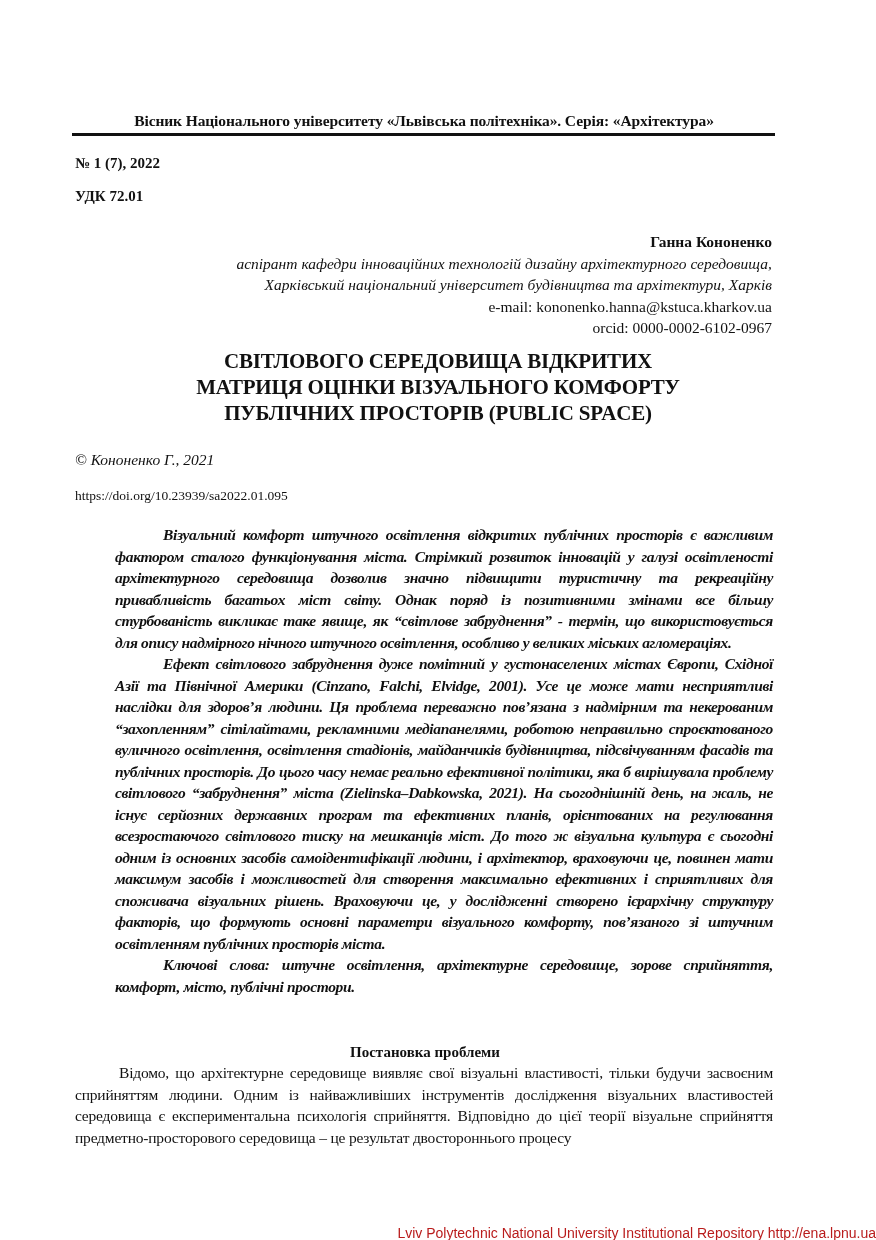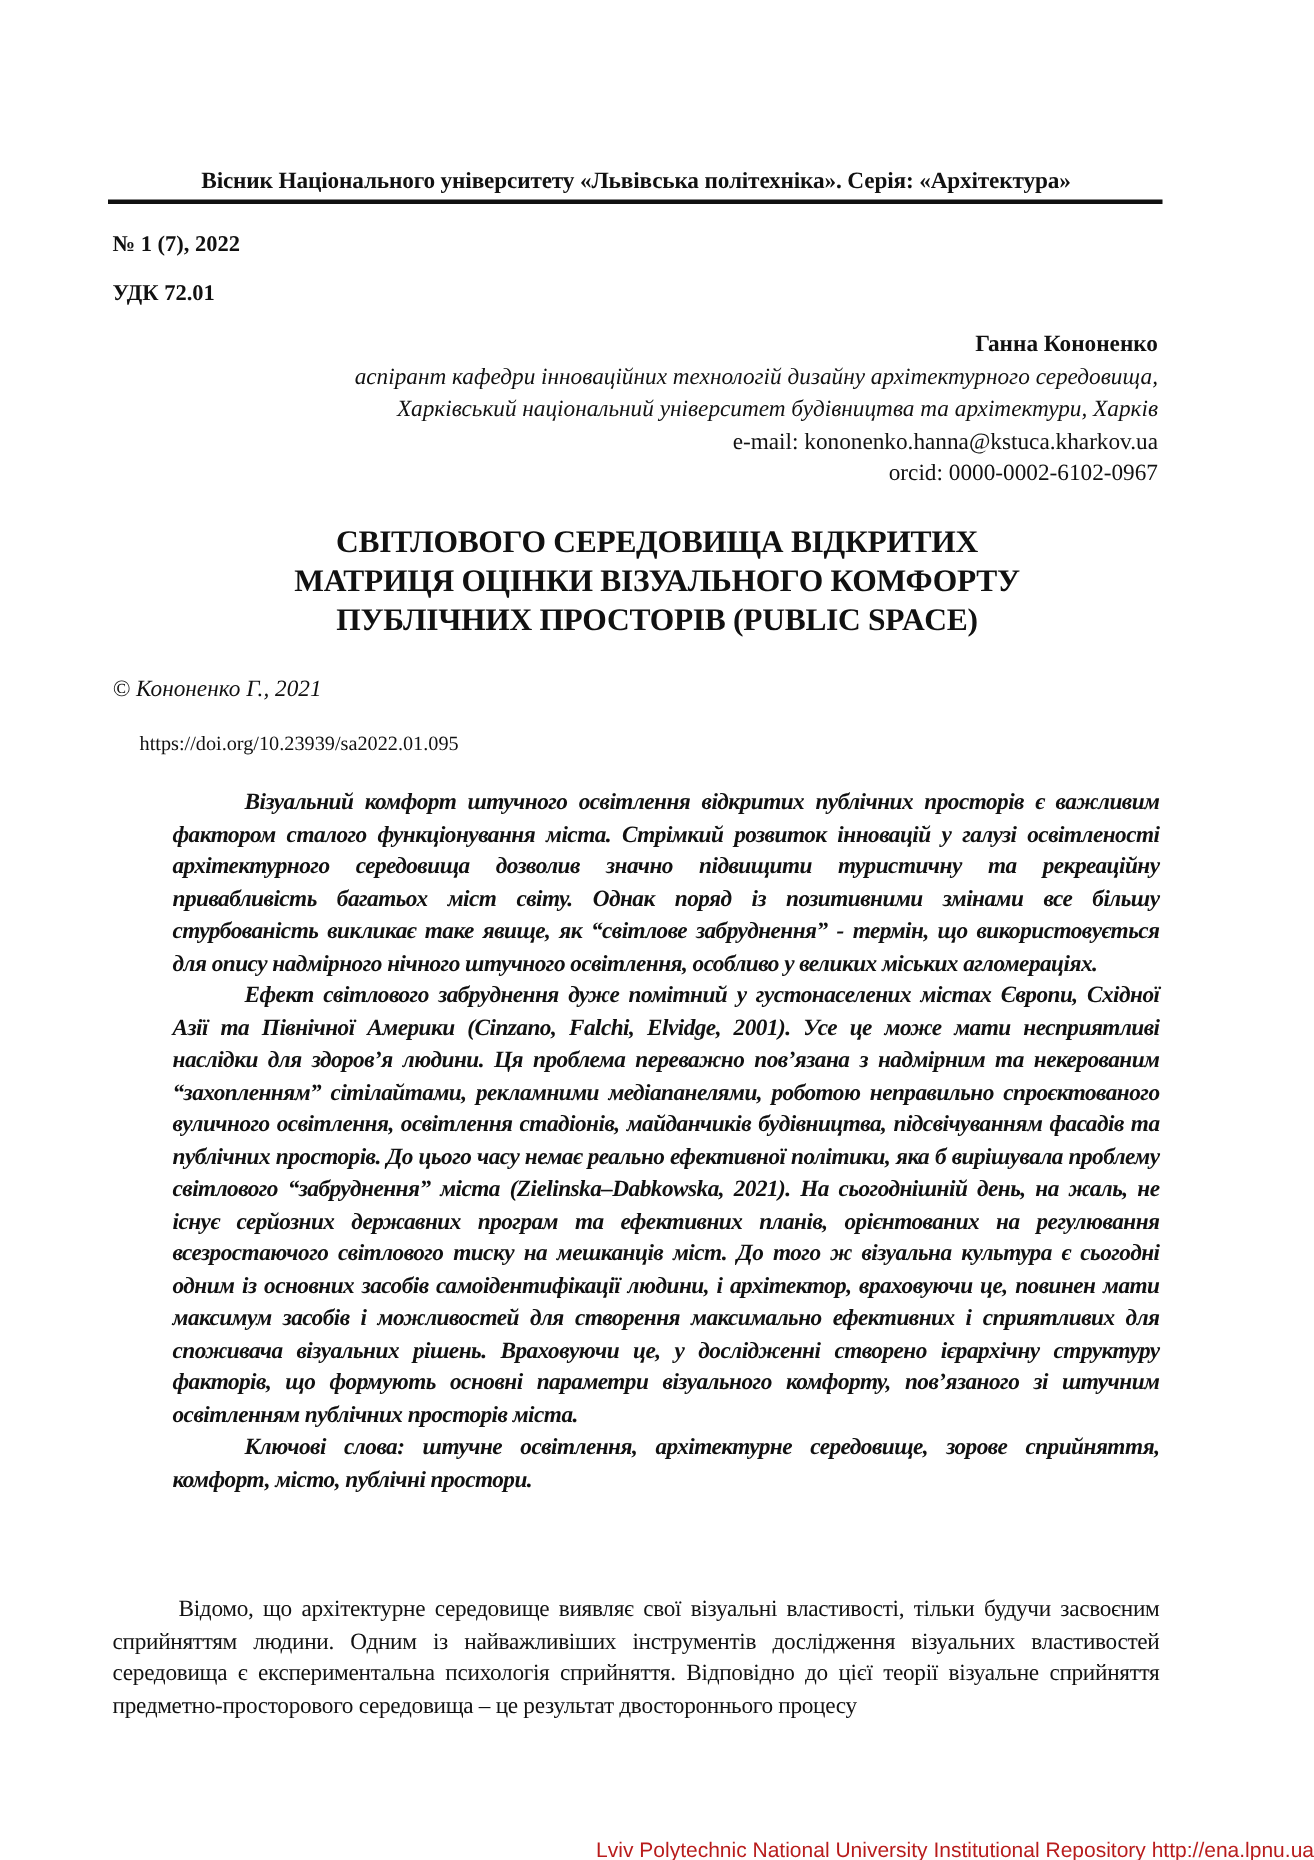--- a/index.html
+++ b/index.html
@@ -7,30 +7,30 @@
          font-family: "Liberation Serif", serif; color: #111; }
   .page { position: absolute; left: 0; top: 0; width: 876px; height: 1240px; margin-top: 28px; }
 
   .journal-header { position: absolute; left: 74px; top: 84px; width: 700px;
     text-align: center; font-weight: bold; font-size: 15.5px; letter-spacing: -0.1px; }
   .header-rule { position: absolute; left: 72px; top: 105px; width: 703px; height: 2.5px; background: #111; }
 
   .issue { position: absolute; left: 75px; top: 127px; font-weight: bold; font-size: 15px; text-align: right; }
   .udc { position: absolute; left: 75px; top: 160px; font-weight: bold; font-size: 15px; }
 
-  .author-block { position: absolute; right: 104px; top: 191px; text-align: right;
+  .author-block { position: absolute; right: 104px; top: 203px; text-align: right;
     font-size: 15.5px; line-height: 21.5px; }
   .author-name { font-weight: bold; }
   .author-aff { font-style: italic; }
 
   .title { position: absolute; left: 100px; top: 320px; width: 676px; text-align: center;
     font-weight: bold; font-size: 21px; line-height: 26px; letter-spacing: -0.2px; }
 
   .copyright { position: absolute; left: 75px; top: 423px; font-style: italic; font-size: 15.5px; }
-  .doi { position: absolute; left: 93px; top: 460px; font-size: 13.5px; }
+  .doi { position: absolute; left: 75px; top: 460px; font-size: 13.5px; }
 
   .abstract { position: absolute; left: 115px; top: 496px; width: 658px;
     font-style: italic; font-weight: bold; font-size: 15.5px; line-height: 21.5px;
     text-align: justify; letter-spacing: -0.35px; }
   .abstract p { margin: 0; text-indent: 48px; }
 
   .section-heading { position: absolute; left: 75px; top: 1016px; width: 700px; text-align: center;
     font-weight: bold; font-size: 15px; }
   .body-text { position: absolute; left: 75px; top: 1034px; width: 698px;
     font-size: 15.5px; line-height: 21.5px; text-align: justify; letter-spacing: -0.2px; }
@@ -66,18 +66,19 @@
 
   <div class="copyright">© Кононенко Г., 2021</div>
   <div class="doi">https://doi.org/10.23939/sa2022.01.095</div>
 
   <div class="abstract">
     <p>Візуальний комфорт штучного освітлення відкритих публічних просторів є важливим фактором сталого функціонування міста. Стрімкий розвиток інновацій у галузі освітленості архітектурного середовища дозволив значно підвищити туристичну та рекреаційну привабливість багатьох міст світу. Однак поряд із позитивними змінами все більшу стурбованість викликає таке явище, як “світлове забруднення” - термін, що використовується для опису надмірного нічного штучного освітлення, особливо у великих міських агломераціях.</p>
     <p>Ефект світлового забруднення дуже помітний у густонаселених містах Європи, Східної Азії та Північної Америки (Cinzano, Falchi, Elvidge, 2001). Усе це може мати несприятливі наслідки для здоров’я людини. Ця проблема переважно пов’язана з надмірним та некерованим “захопленням” сітілайтами, рекламними медіапанелями, роботою неправильно спроєктованого вуличного освітлення, освітлення стадіонів, майданчиків будівництва, підсвічуванням фасадів та публічних просторів. До цього часу немає реально ефективної політики, яка б вирішувала проблему світлового “забруднення” міста (Zielinska–Dabkowska, 2021). На сьогоднішній день, на жаль, не існує серйозних державних програм та ефективних планів, орієнтованих на регулювання всезростаючого світлового тиску на мешканців міст. До того ж візуальна культура є сьогодні одним із основних засобів самоідентифікації людини, і архітектор, враховуючи це, повинен мати максимум засобів і можливостей для створення максимально ефективних і сприятливих для споживача візуальних рішень. Враховуючи це, у дослідженні створено ієрархічну структуру факторів, що формують основні параметри візуального комфорту, пов’язаного зі штучним освітленням публічних просторів міста.</p>
     <p>Ключові слова: штучне освітлення, архітектурне середовище, зорове сприйняття, комфорт, місто, публічні простори.</p>
   </div>
 
+  <div class="section-heading">Постановка проблеми</div>
   <div class="body-text">
     <p>Відомо, що архітектурне середовище виявляє свої візуальні властивості, тільки будучи засвоєним сприйняттям людини. Одним із найважливіших інструментів дослідження візуальних властивостей середовища є експериментальна психологія сприйняття. Відповідно до цієї теорії візуальне сприйняття предметно-просторового середовища – це результат двостороннього процесу</p>
   </div>
 
   <div class="footer">Lviv Polytechnic National University Institutional Repository http://ena.lpnu.ua</div>
 </div>
 
 </body></html>

